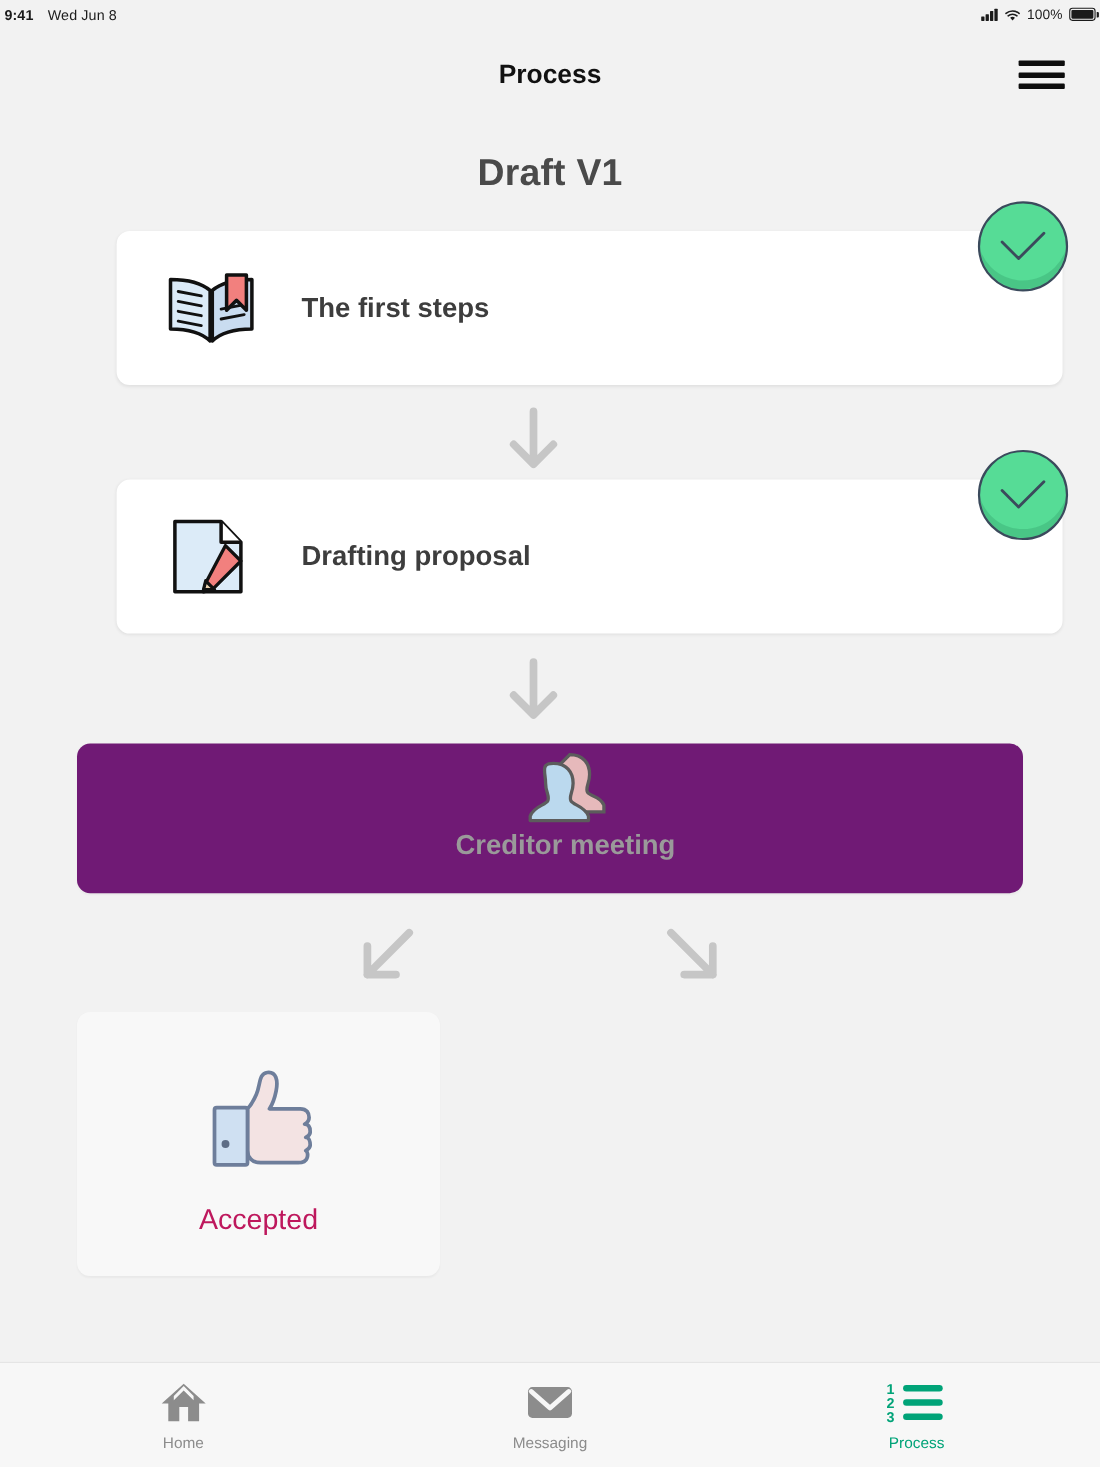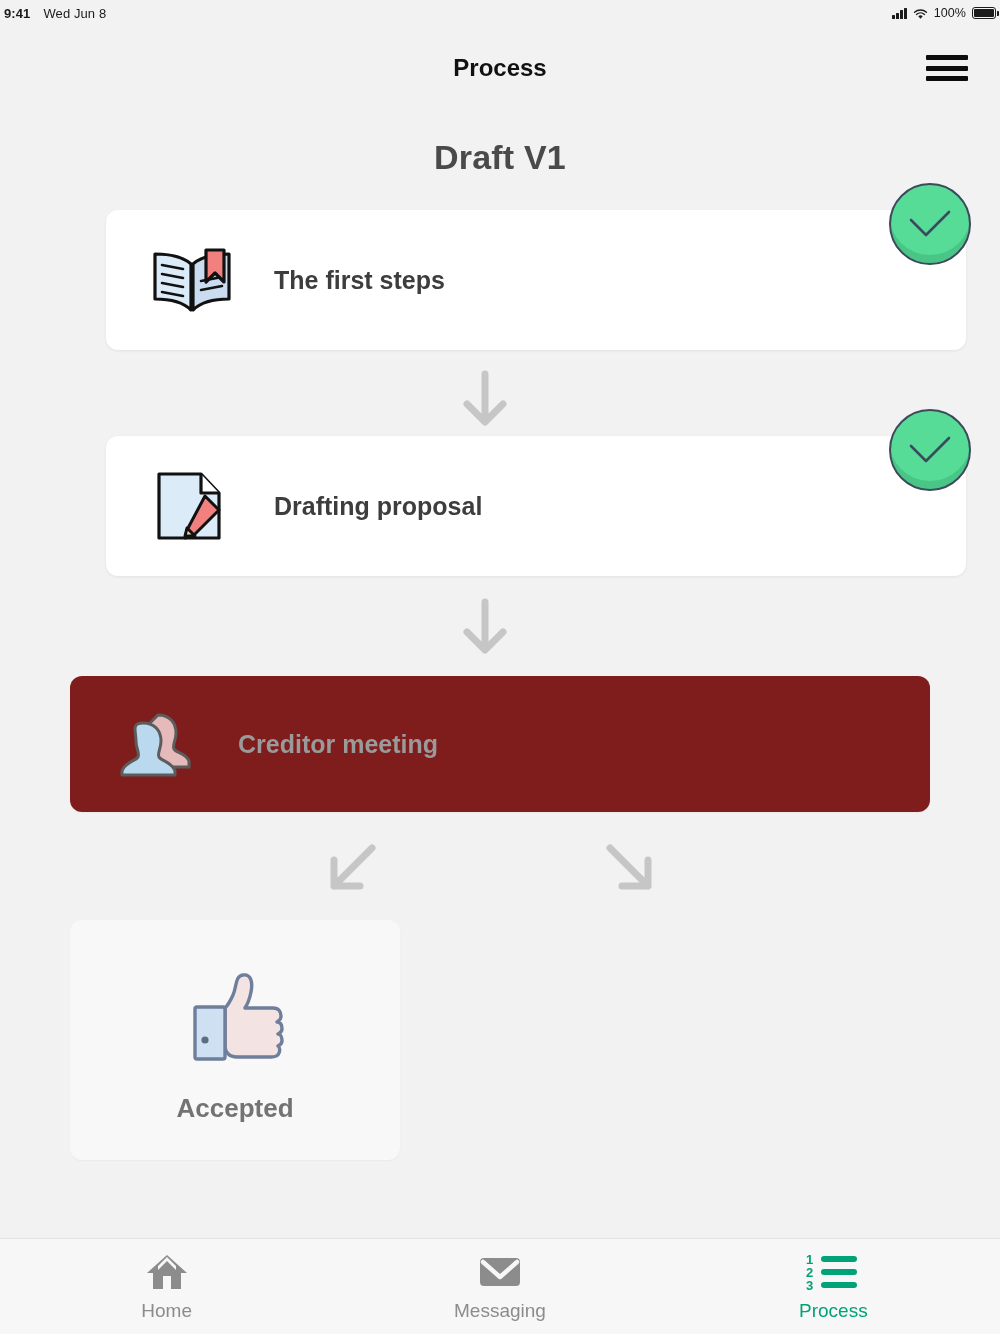--- a/index.html
+++ b/index.html
@@ -51,21 +51,21 @@
     position:absolute; top:138px; left:0; width:1000px; text-align:center;
     font-size:34px; font-weight:700; color:#4a4a4a; letter-spacing:0.2px;
   }
 
   
   .card {
     position:absolute; left:70px; width:860px;
     border-radius:12px; display:flex; align-items:center;
   }
   .card.active { background:#FFFFFF; box-shadow:0 1px 3px rgba(0,0,0,0.07);margin-left:36px; }
-  .card.inactive { background:#7f1d1d; box-shadow:0 1px 2px rgba(0,0,0,0.04); }
+  .card.inactive { background:#701a75; box-shadow:0 1px 2px rgba(0,0,0,0.04);flex-direction:column; }
   .card-icon { width:108px; margin-left:32px; display:flex; justify-content:center;
                align-items:center; flex:0 0 auto; }
   .card-label { font-size:25px; font-weight:700; color:#3d3d3d; margin-left:28px; }
   .card.inactive .card-label { color:#9a9a9a; font-weight:600; }
 
   #card-steps    { top:210px; height:140px; }
   #card-drafting { top:436px; height:140px; }
   #card-meeting  { top:676px; height:136px; }
 
   
@@ -89,34 +89,34 @@
   
   .outcome {
     position:absolute; top:920px; width:330px; height:240px;
     background:#F8F8F8; border-radius:12px;
     box-shadow:0 1px 2px rgba(0,0,0,0.04);
     display:flex; flex-direction:column; align-items:center; justify-content:center;
   }
   #outcome-accepted { left:70px; }
   #outcome-rejected { left:599px; }
   .outcome-icon { height:110px; display:flex; align-items:center; justify-content:center; }
-  .outcome-label { margin-top:26px; font-size:26px; color:#737373; font-weight:700; }
+  .outcome-label { margin-top:26px; font-size:26px; color:#be185d; font-weight:400; }
 
   
   .bottomnav {
     position:absolute; left:0; bottom:0; width:1000px; height:96px;
     background:#F7F7F7; border-top:1px solid #E3E3E3;
     display:flex; align-items:center;
   }
   .nav-item {
     flex:1; display:flex; flex-direction:column; align-items:center;
     justify-content:center; gap:8px; cursor:pointer; height:100%;
   }
   .nav-icon { height:40px; display:flex; align-items:center; justify-content:center; }
-  .nav-label { font-size:19px; color:#8c8c8c; }
+  .nav-label { font-size:14px; color:#8c8c8c; }
   .nav-item.active .nav-label { color:#00A378; }
 </style>
 </head>
 <body>
 
 <div id="app">
 
   <div class="statusbar">
     <div class="sb-left">
       <span class="sb-time">9:41</span>

